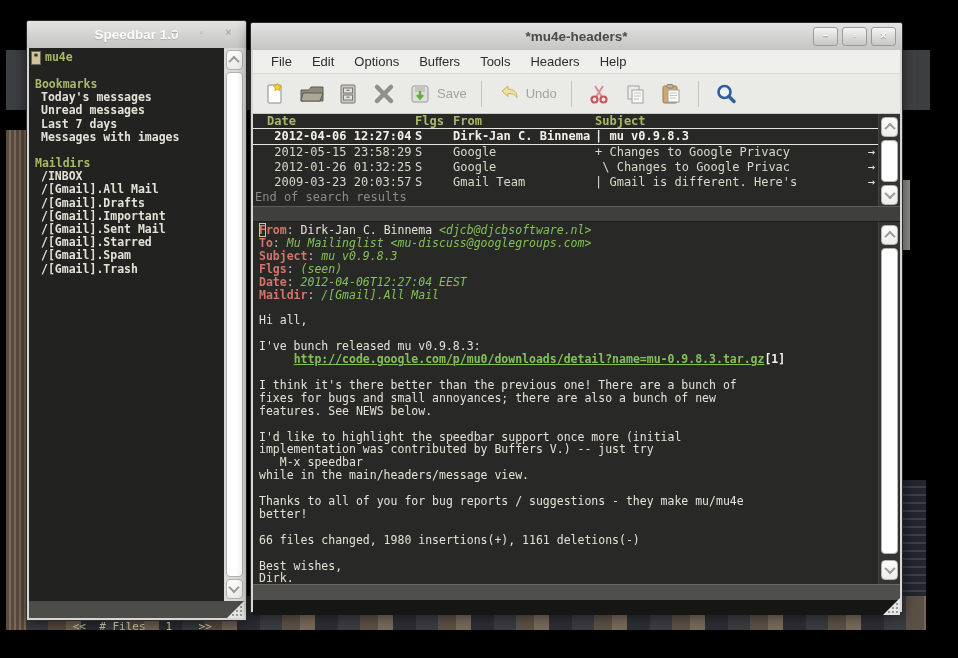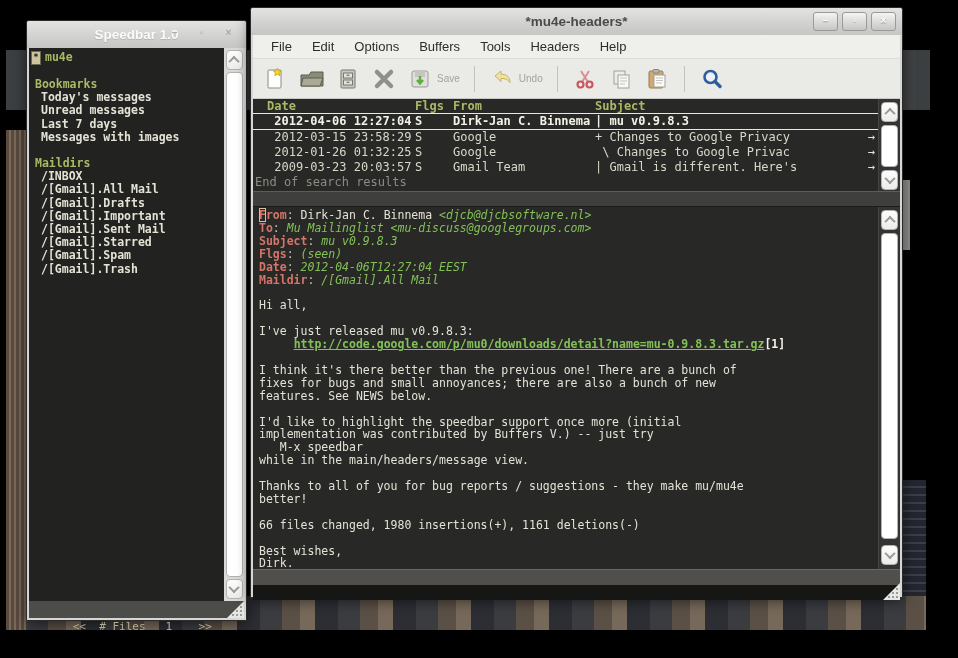--- a/index.html
+++ b/index.html
@@ -62,28 +62,28 @@
   .chev.down{transform:rotate(225deg) translate(1px,1px);}
   .sc-thumb{width:17px;border:1px solid #b2b2b0;border-radius:4px;background:#fff;box-sizing:border-box;flex:none;}
 
   .grip{position:absolute;right:0;bottom:0;width:17px;height:17px;
     clip-path:polygon(100% 0,100% 100%,0 100%);
     background-color:#e6e6e4;
     background-image:radial-gradient(#9a9a98 1px,transparent 1.2px);
     background-size:4px 4px;}
 
   
-  #emacs{left:250px;top:7px;width:653px;height:591px;}
+  #emacs{left:250px;top:22px;width:653px;height:591px;}
   .menubar{height:23px;background:#efefec;display:flex;align-items:center;
     padding-left:8px;font-size:13px;color:#2d2d2b;border-bottom:1px solid #dcdcd8;}
   .menu-item{padding:0 10px;}
   .toolbar{height:39px;background:#eaeae7;display:flex;align-items:center;
     padding-left:8px;gap:6px;border-bottom:1px solid #c9c9c5;}
   .ticon{width:30px;height:28px;display:flex;align-items:center;justify-content:center;flex:none;}
-  .tlabel{color:#a2a29e;font-size:10px;margin-left:-4px;margin-right:2px;}
+  .tlabel{color:#a2a29e;font-size:13px;margin-left:-4px;margin-right:2px;}
   .tsep{width:1px;height:26px;background:#c2c2be;margin:0 6px;flex:none;}
 
   .emacs-body{display:flex;flex-direction:column;height:501px;background:#282826;}
   .mono{font-family:"DejaVu Sans Mono",monospace;}
 
   
   .hpane{position:relative;height:92px;overflow:hidden;font-size:12px;line-height:15.3px;color:#d8d8ca;}
   .hrow,.hheadrow{display:flex;white-space:pre;padding-left:14px;position:relative;padding-right:24px;}
   .hheadrow{color:#a8ba66;font-weight:bold;}
   .c-date{width:148px;flex:none;}
@@ -281,21 +281,21 @@
 
       <div class="hpane mono">
         <div class="hheadrow">
           <span class="c-date">Date</span>
           <span class="c-flags">Flgs</span>
           <span class="c-from">From</span>
           <span class="c-subj">Subject</span>
         </div>
         <div id="hrows">
             <div class="hrow selected"><span class="c-date"> 2012-04-06 12:27:04</span><span class="c-flags">S</span><span class="c-from">Dirk-Jan C. Binnema</span><span class="c-subj">| mu v0.9.8.3</span></div>
-            <div class="hrow"><span class="c-date"> 2012-03-15 23:58:29</span><span class="c-flags">S</span><span class="c-from">Google</span><span class="c-subj">+ Changes to Google Privacy </span><span class="trunc">→</span></div>
+            <div class="hrow"><span class="c-date"> 2012-05-15 23:58:29</span><span class="c-flags">S</span><span class="c-from">Google</span><span class="c-subj">+ Changes to Google Privacy </span><span class="trunc">→</span></div>
             <div class="hrow"><span class="c-date"> 2012-01-26 01:32:25</span><span class="c-flags">S</span><span class="c-from">Google</span><span class="c-subj"> \ Changes to Google Privac</span><span class="trunc">→</span></div>
             <div class="hrow"><span class="c-date"> 2009-03-23 20:03:57</span><span class="c-flags">S</span><span class="c-from">Gmail Team</span><span class="c-subj">| Gmail is different. Here's</span><span class="trunc">→</span></div>
           </div>
         <div class="hstatus">End of search results</div>
         <div class="scroll-zone">
           <span class="sc-btn" style="margin-top:3px;">
               <span class="chev up"></span>
             </span>
           <span class="sc-thumb" style="height:42px;margin:3px 0;"></span>
           <span class="sc-btn">
@@ -314,21 +314,21 @@
             <div class="vline"><span class="vlabel">To</span><span class="vcolon">: </span><span class="vgreen">Mu Mailinglist &lt;mu-discuss@googlegroups.com&gt;</span></div>
             <div class="vline"><span class="vlabel">Subject</span><span class="vcolon">: </span><span class="vgreen">mu v0.9.8.3</span></div>
             <div class="vline"><span class="vlabel">Flgs</span><span class="vcolon">: </span><span class="vgreen">(seen)</span></div>
             <div class="vline"><span class="vlabel">Date</span><span class="vcolon">: </span><span class="vgreen">2012-04-06T12:27:04 EEST</span></div>
             <div class="vline"><span class="vlabel">Maildir</span><span class="vcolon">: </span><span class="vgreen">/[Gmail].All Mail</span></div>
           </div>
         <div id="vbody">
             <div class="vline">&nbsp;</div>
             <div class="vline">Hi all,</div>
             <div class="vline">&nbsp;</div>
-            <div class="vline">I've just released mu v0.9.8.3:</div>
+            <div class="vline">I've bunch released mu v0.9.8.3:</div>
             <div class="vline">     <span class="mlink">http://code.google.com/p/mu0/downloads/detail?name=mu-0.9.8.3.tar.gz</span><span class="mref">[1]</span></div>
             <div class="vline">&nbsp;</div>
             <div class="vline">I think it's there better than the previous one! There are a bunch of</div>
             <div class="vline">fixes for bugs and small annoyances; there are also a bunch of new</div>
             <div class="vline">features. See NEWS below.</div>
             <div class="vline">&nbsp;</div>
             <div class="vline">I'd like to highlight the speedbar support once more (initial</div>
             <div class="vline">implementation was contributed by Buffers V.) -- just try</div>
             <div class="vline">   M-x speedbar</div>
             <div class="vline">while in the main/headers/message view.</div>

